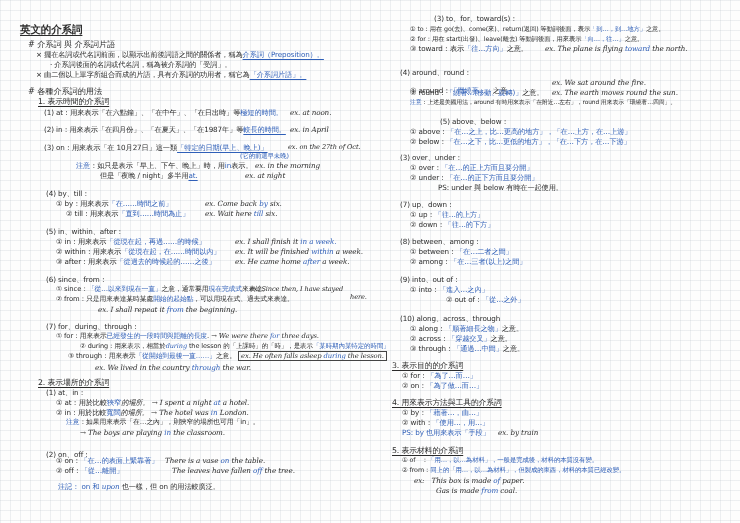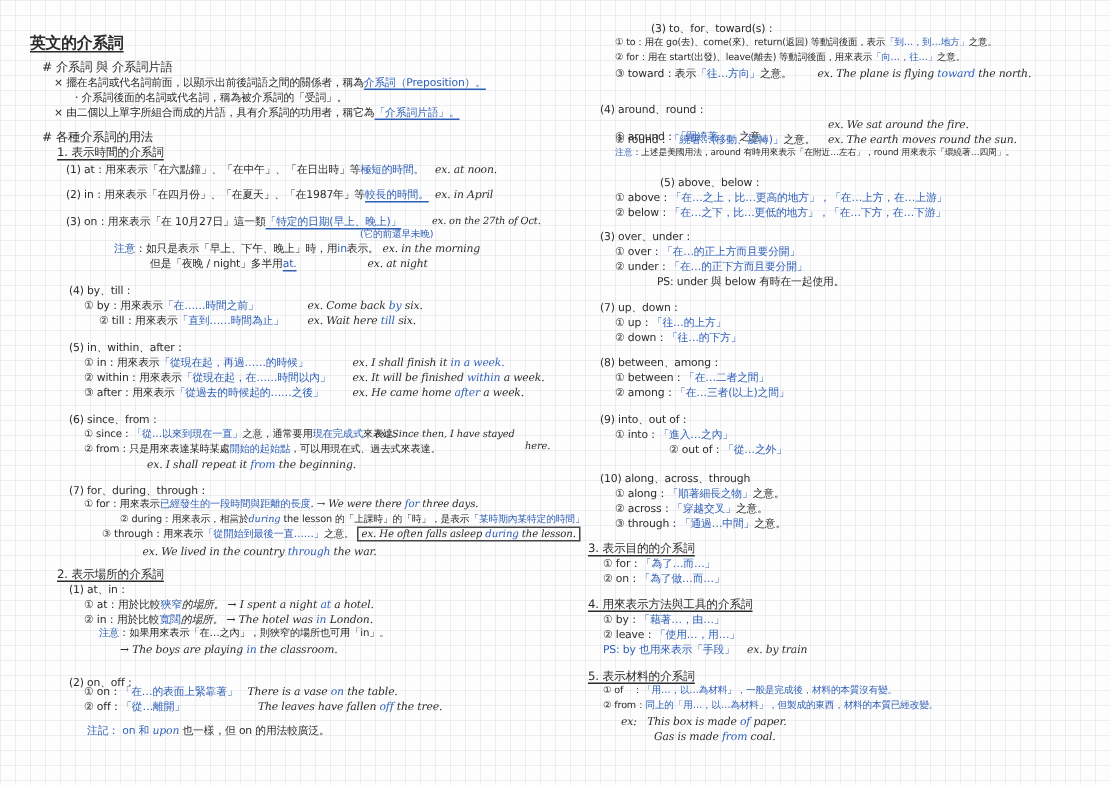--- a/index.html
+++ b/index.html
@@ -257,21 +257,21 @@
     </div>
     <div class="ln" style="left:32px;top:381px;">
       <span>② on：</span><span class="blue">「為了做…而…」</span>
     </div>
 
     <div class="ln h2" style="left:22px;top:398px;">4. 用來表示方法與工具的介系詞</div>
     <div class="ln" style="left:32px;top:408px;">
       <span>① by：</span><span class="blue">「藉著…，由…」</span>
     </div>
     <div class="ln" style="left:32px;top:418px;">
-      <span>② leave：</span><span class="blue">「使用…，用…」</span>
+      <span>② with：</span><span class="blue">「使用…，用…」</span>
     </div>
     <div class="ln blue" style="left:32px;top:428px;">PS: by 也用來表示「手段」</div>
     <div class="ln ex" style="left:128px;top:428px;">ex. by train</div>
 
     <div class="ln h2" style="left:22px;top:446px;">5. 表示材料的介系詞</div>
     <div class="ln" style="left:32px;top:456px;font-size:6.4px;">
       <span>① of　：</span><span class="blue">「用…，以…為材料」，一般是完成後，材料的本質沒有變。</span>
     </div>
     <div class="ln" style="left:32px;top:466px;font-size:6.4px;">
       <span>② from：</span><span class="blue">同上的「用…，以…為材料」，但製成的東西，材料的本質已經改變。</span>

